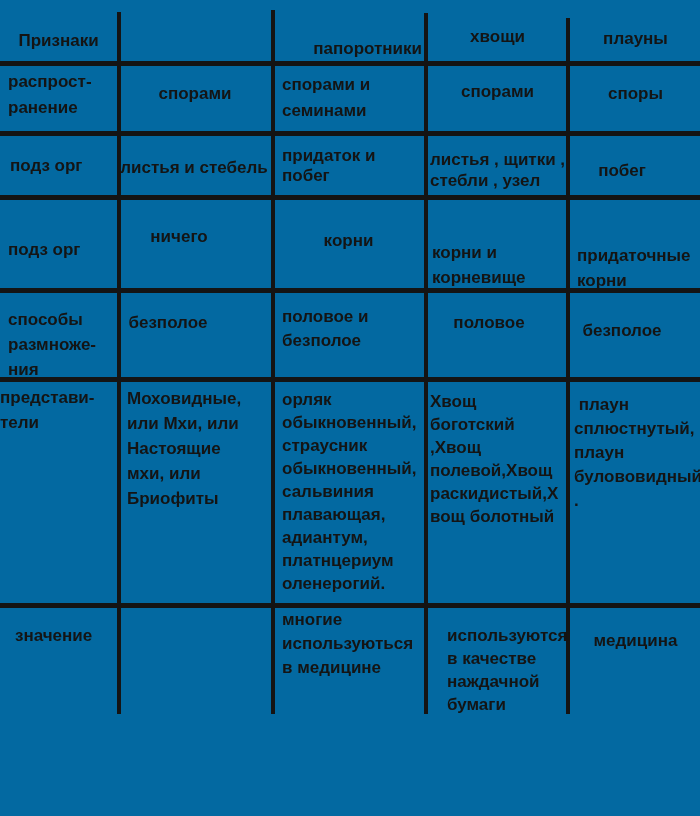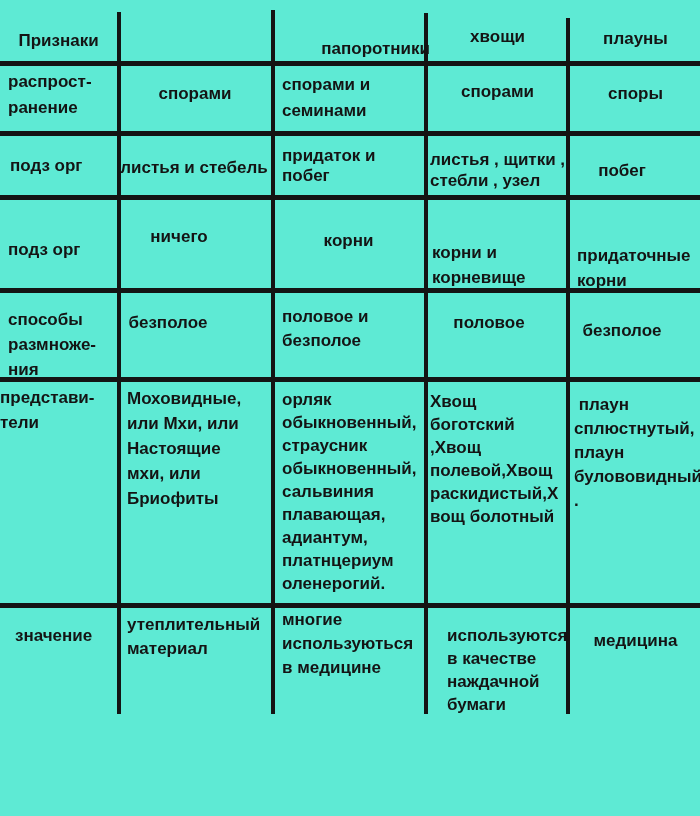--- a/index.html
+++ b/index.html
@@ -1,20 +1,20 @@
 <!DOCTYPE html>
 <html><head>
 <meta charset="utf-8">
 <style>
   html, body { margin: 0; padding: 0; background: #ffffff; }
   .canvas {
     position: relative;
     width: 700px;
     height: 816px;
-    background: #5eead4;
+    background: #0369a1;
     overflow: hidden;
     font-family: "Liberation Sans", sans-serif;
   }
   .hline {
     position: absolute;
     left: 0;
     width: 700px;
     height: 5px;
     background: #141414;
   }
@@ -26,21 +26,21 @@
   .cell {
     position: absolute;
     font-weight: bold;
     font-size: 17px;
     line-height: 25px;
     color: #141414;
     white-space: pre-wrap;
     text-align: left;
   }
   .ctr { text-align: center; }
-  .rgt { text-align: right; margin-left: 8px; }
+  .rgt { text-align: right; }
 </style>
 </head>
 <body>
 
 <div class="canvas">
 
   <div class="hline" style="top:61px"></div>
   <div class="hline" style="top:131px"></div>
   <div class="hline" style="top:195px"></div>
   <div class="hline" style="top:288px"></div>
@@ -112,22 +112,20 @@
 полевой,Хвощ
 раскидистый,Х
 вощ болотный</div>
   <div class="cell" style="left:574px; top:393px; width:128px; line-height:24px"> плаун
 сплюстнутый,
 плаун
 булововидный
 .</div>
 
   <div class="cell" style="left:15px;  top:623px; width:100px">значение</div>
-  <div class="cell" style="left:127px; top:613px; width:142px; line-height:24px">утеплительный
-материал</div>
   <div class="cell" style="left:282px; top:608px; width:142px; line-height:24px">многие
 используються
 в медицине</div>
   <div class="cell" style="left:447px; top:624px; width:118px; line-height:23px">используются
 в качестве
 наждачной
 бумаги</div>
   <div class="cell ctr" style="left:571px; top:628px; width:129px">медицина</div>
 
 </div>

